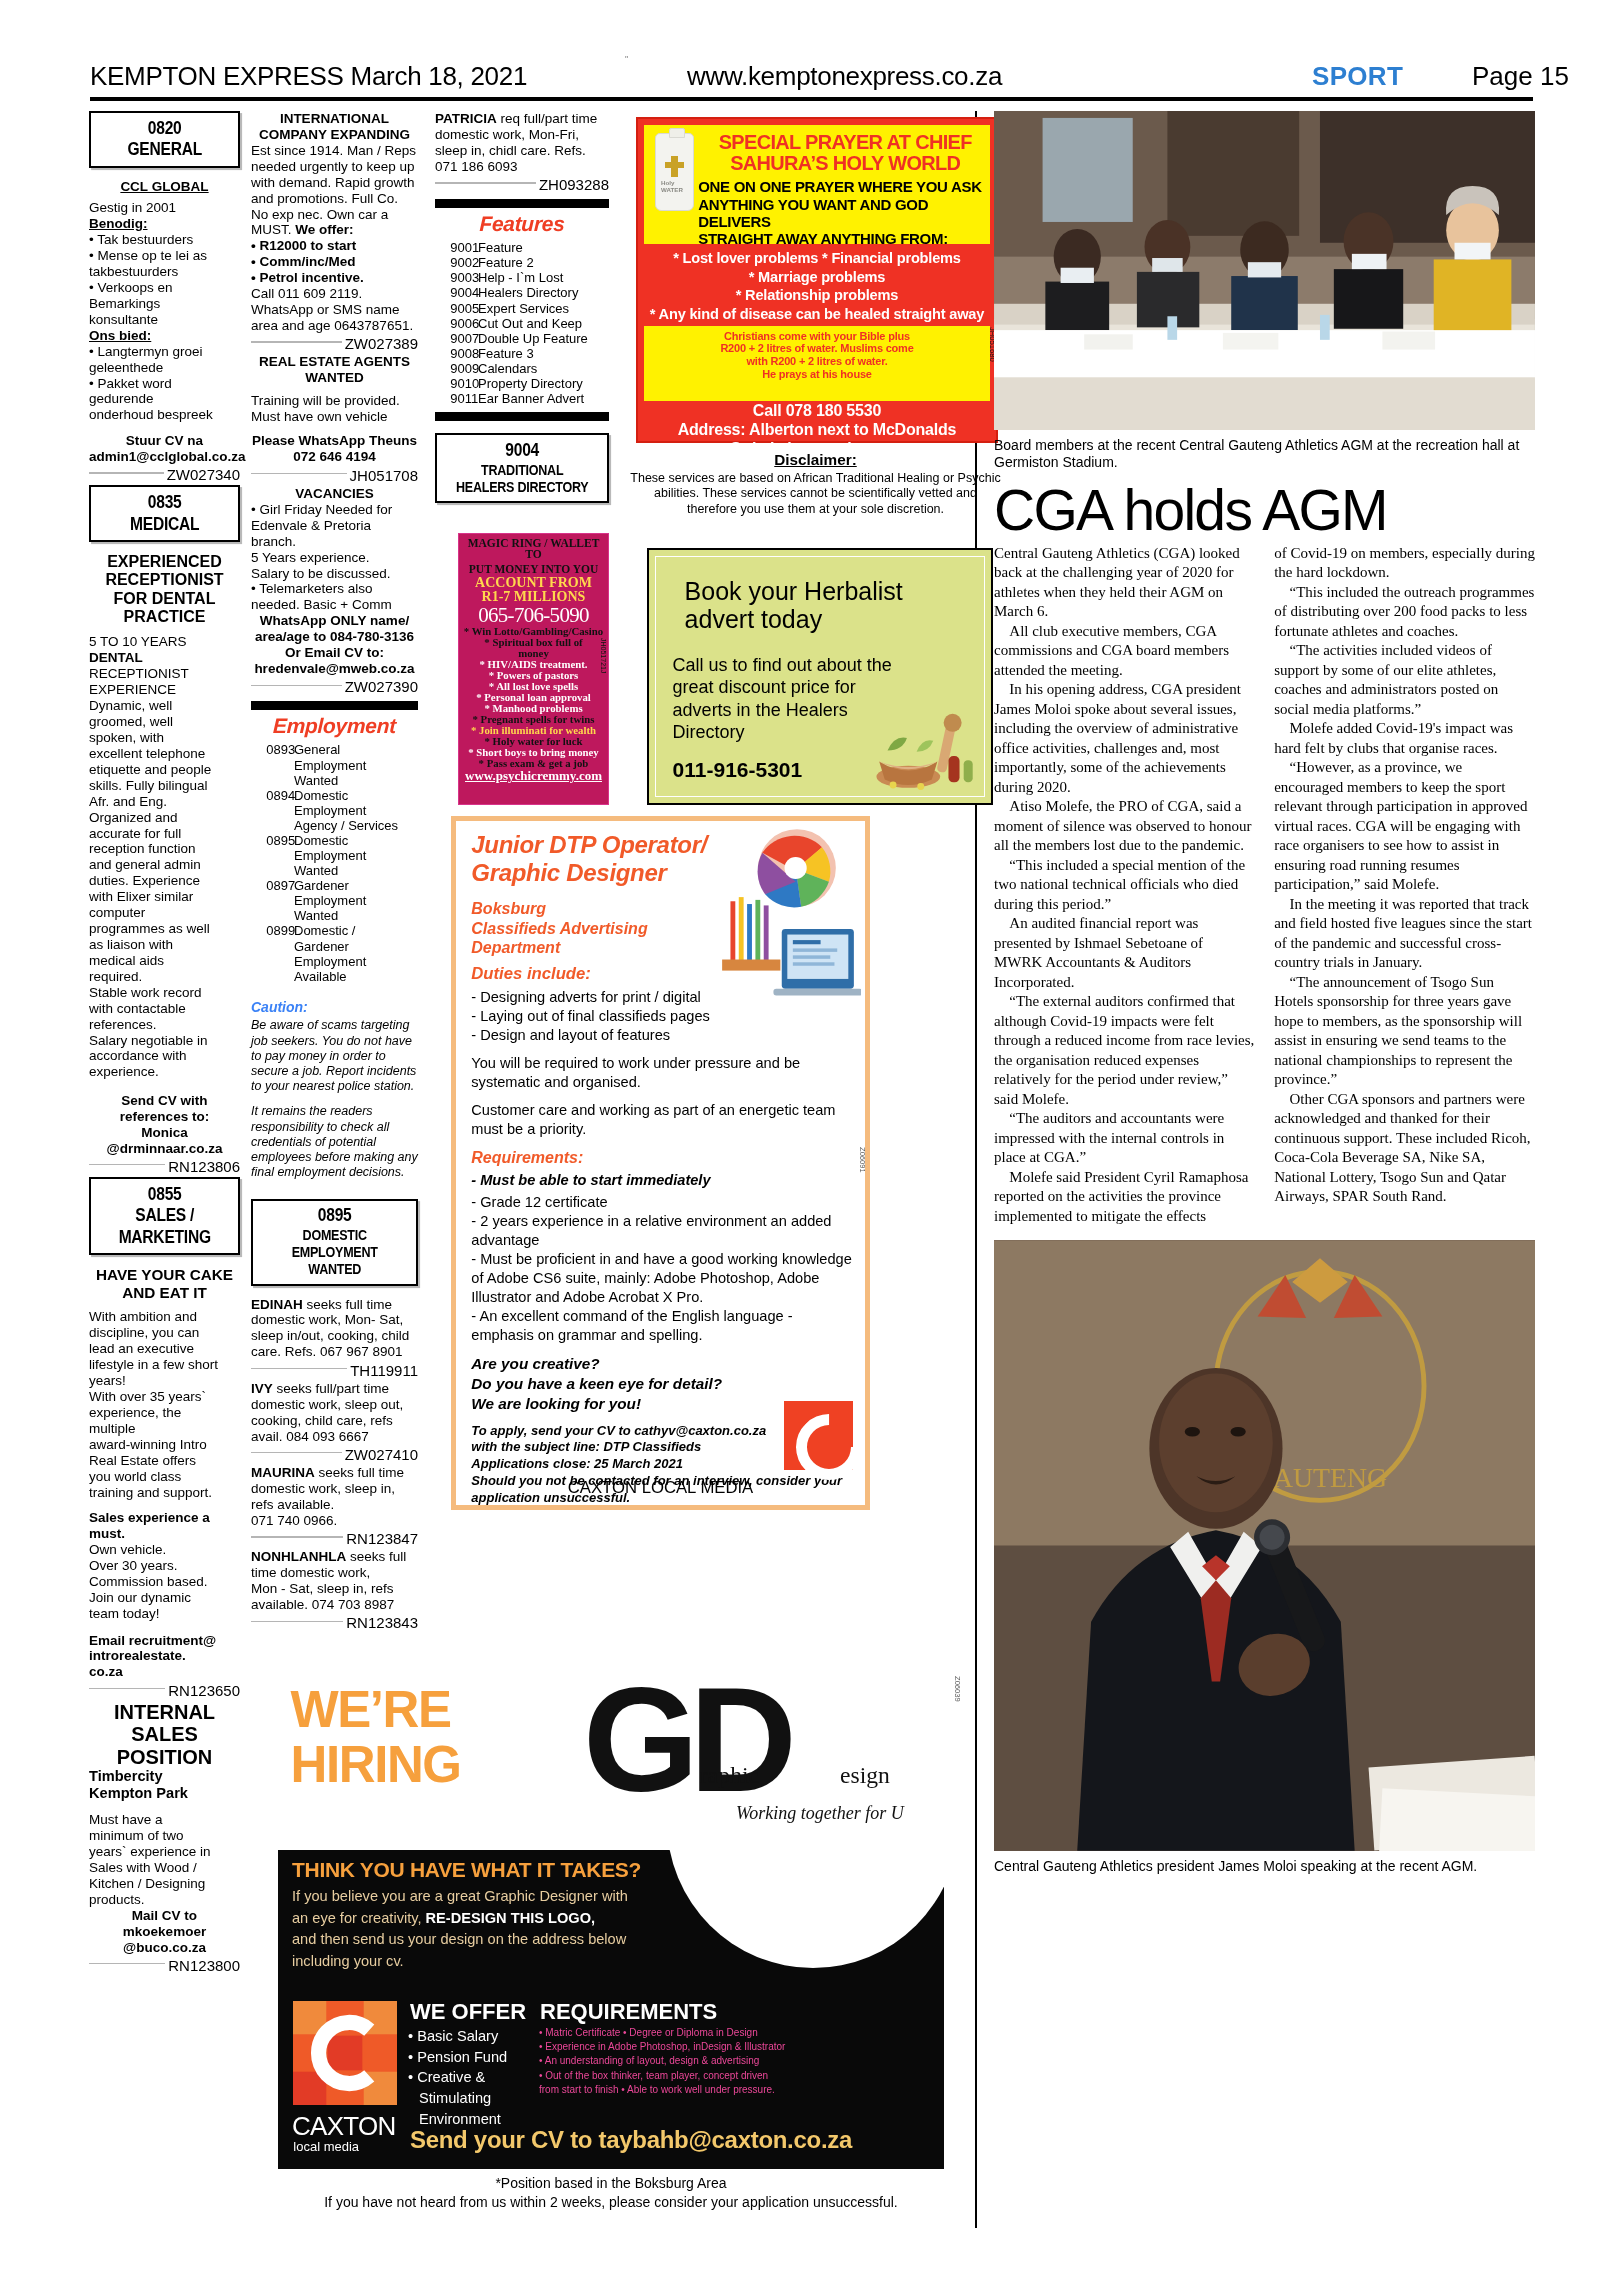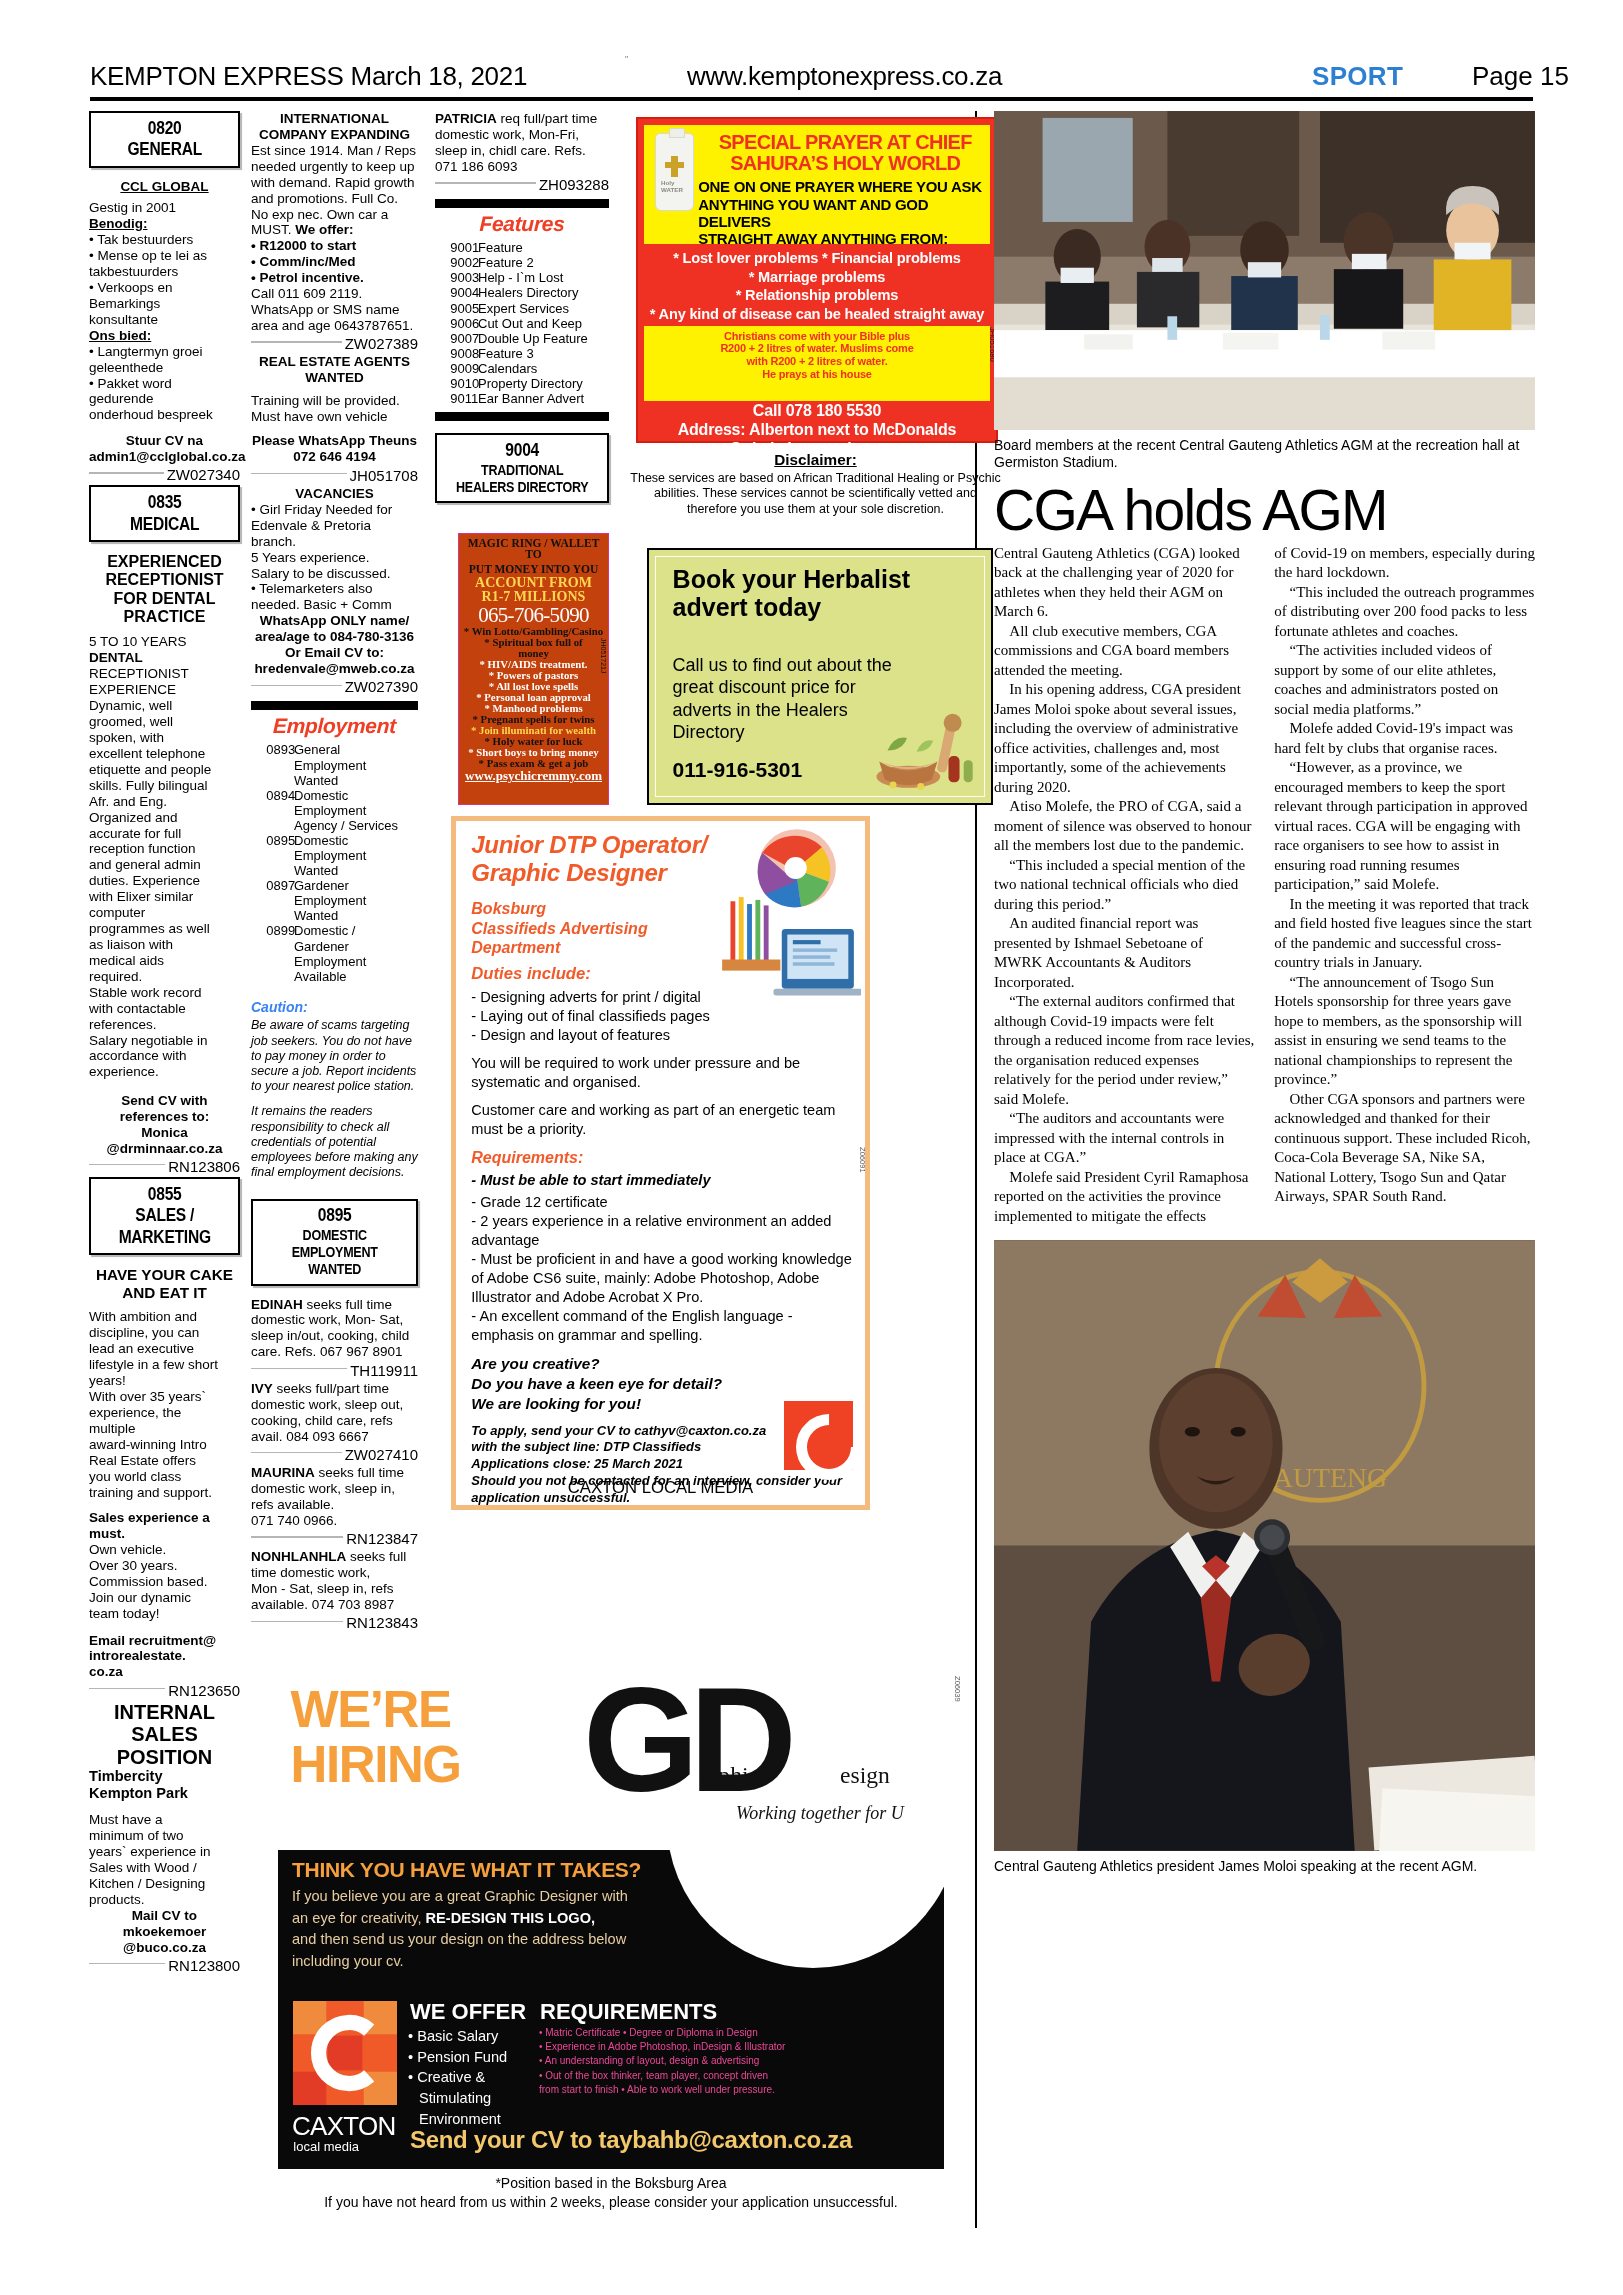--- a/index.html
+++ b/index.html
@@ -72,27 +72,27 @@
           font-size:16px;line-height:1.18;letter-spacing:-0.2px;}
   .pr-code{position:absolute;right:-1.4px;top:208px;font-size:7.6px;color:#111;writing-mode:vertical-rl;}
 
   
   .disc{position:absolute;left:628px;top:451px;width:375px;text-align:center;font-size:12.5px;line-height:1.22;}
   .disc .dt{font-weight:bold;text-decoration:underline;font-size:15.3px;display:block;margin-bottom:1.4px;}
 
   
   .herb{position:absolute;left:647px;top:548px;width:346px;height:257px;background:#dbe28a;border:2.8px solid #000;}
   .herb .inner{position:absolute;inset:6.2px;border:1.4px solid #fff;}
-  .herb h3{margin:0;position:absolute;left:23.6px;top:15.3px;right:14px;font-size:25px;line-height:1.12;font-weight:bold;}
+  .herb h3{margin:12px;position:absolute;left:23.6px;top:15.3px;right:14px;font-size:25px;line-height:1.12;font-weight:normal;}
   .herb p{margin:0;position:absolute;left:23.6px;top:104px;right:76px;font-size:18px;line-height:1.24;}
   .herb .tel{position:absolute;left:23.6px;top:208px;font-size:21px;font-weight:bold;}
   .herb .mortar{position:absolute;right:12.5px;bottom:11px;width:104px;height:90px;}
 
   
-  .magic{position:absolute;left:458px;top:533px;width:151px;height:272px;background:#c2410c;
+  .magic{position:absolute;left:458px;top:533px;width:151px;height:272px;background:#be185d;
          border:0.7px solid #d9338a;text-align:center;overflow:hidden;}
   .magic div{line-height:1.02;}
   .mg-1{font-family:"Liberation Serif",serif;font-weight:bold;font-size:11.5px;color:#111;padding-top:3.5px;}
   .mg-2{font-family:"Liberation Serif",serif;font-weight:bold;font-size:14px;color:#ffd84d;}
   .mg-3{font-family:"Liberation Serif",serif;font-weight:normal;font-size:21px;color:#fff;letter-spacing:-0.7px;}
   .mg-li{font-family:"Liberation Serif",serif;font-weight:bold;font-size:10.8px;color:#111;}
   .mg-li.w{color:#fff;}
   .mg-li.y{color:#ffd84d;}
   .mg-url{font-family:"Liberation Serif",serif;font-weight:bold;font-size:13px;color:#fff;text-decoration:underline;}
   .mg-code{position:absolute;right:0.7px;top:104px;font-size:7px;color:#111;writing-mode:vertical-rl;}

